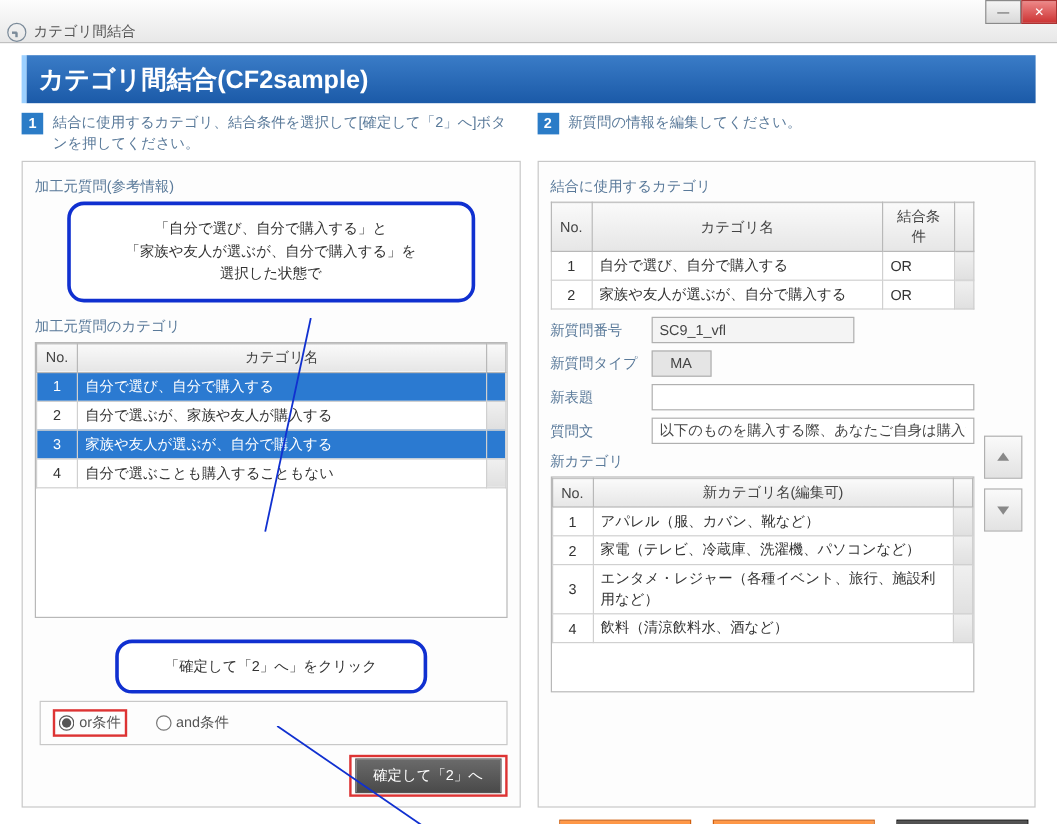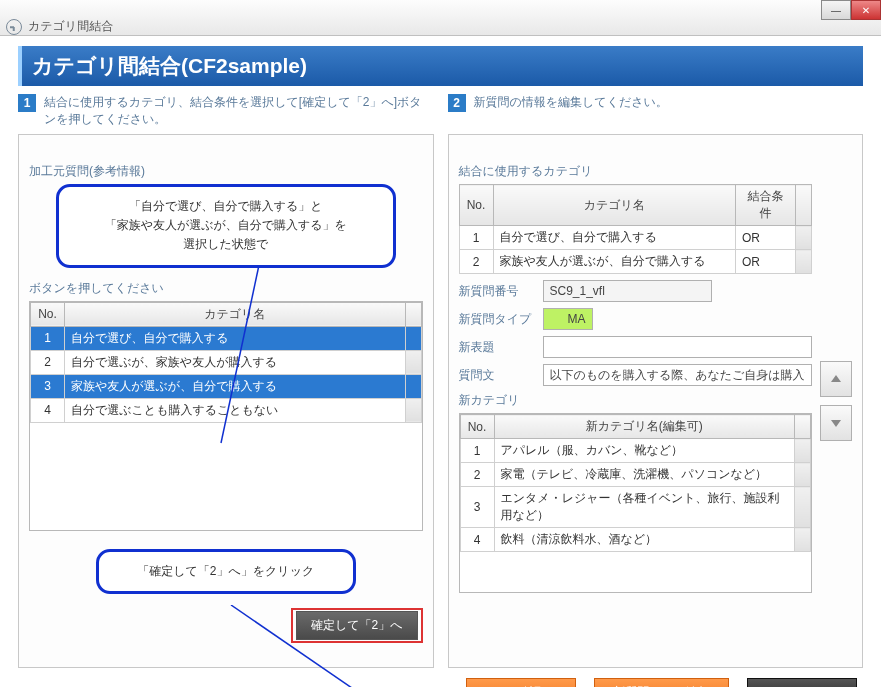--- a/index.html
+++ b/index.html
@@ -13,36 +13,36 @@
 .winbtns{position:absolute;right:0;top:0;display:flex}
 .winbtn{width:30px;height:20px;border:1px solid #8a8a8a;display:flex;align-items:center;justify-content:center;background:linear-gradient(#f5f5f5,#d9d9d9);font-size:10px;color:#444}
 .winbtn.close{background:linear-gradient(#e88,#c33);color:#fff;border-color:#a33}
 .page{padding:10px 18px 14px}
 .hband{background:linear-gradient(#3a7cc7,#1b5aa8);color:#fff;padding:6px 10px;font-size:21px;font-weight:bold;border-left:4px solid #9cd0ff;margin-bottom:8px}
 .cols{display:flex;gap:14px}
 .col{flex:1;display:flex;flex-direction:column}
 .stepwrap{display:flex;align-items:flex-start;gap:8px;margin-bottom:6px;min-height:34px}
 .stepnum{width:18px;height:18px;background:#2b7cc7;color:#fff;display:flex;align-items:center;justify-content:center;font-weight:bold;flex-shrink:0}
 .steptxt{color:#5a7a9a;line-height:1.4}
-.panel{border:1px solid #c8c8c8;background:#fdfdfd;padding:24px 10px;flex:1;position:relative}
+.panel{border:1px solid #c8c8c8;background:#fdfdfd;padding:8px 10px;flex:1;position:relative}
 .flabel{color:#5a7a9a;margin:4px 0}
 .bubble{border:3px solid #1030d0;border-radius:14px;background:#fff;padding:10px 18px;text-align:center;color:#333;line-height:1.6;margin:4px auto 12px;width:340px;position:relative;z-index:2}
 .bubble2{width:260px;margin:18px auto 4px}
 .tbl{border:1px solid #b8b8b8;width:100%;border-collapse:collapse;background:#fff}
 .tbl th{background:linear-gradient(#fafafa,#e6e6e6);border:1px solid #b8b8b8;padding:3px 6px;font-weight:normal;color:#444}
 .tbl td{border:1px solid #d0d0d0;padding:3px 6px;color:#333}
 .tbl td.num{text-align:center;width:34px}
 .tbl tr.sel td{background:#2b7ad1;color:#fff}
 .sbcell{width:16px;background:linear-gradient(#f0f0f0,#e0e0e0)}
 .listbox{border:1px solid #b8b8b8;height:230px;background:#fff;margin-top:2px}
 .frow{display:flex;align-items:center;gap:10px;margin:6px 0}
 .frow .lab{color:#5a7a9a;width:74px;flex-shrink:0}
 .inp{border:1px solid #b0b0b0;padding:3px 6px;background:#fff;color:#444;flex:1}
 .inp.ro{background:#f4f4f4}
-.inp.badge{background:#bef264;width:50px;flex:0 0 auto;text-align:right}
+.inp.badge{background:#e5e5e5;width:50px;flex:0 0 auto;text-align:center}
 .radgrp{border:1px solid #c8c8c8;padding:6px 10px;display:flex;gap:24px;flex:1;margin-left:4px}
 .rad{display:flex;align-items:center;gap:4px;color:#555}
 .rad input{accent-color:#555}
 .redbox{border:2px solid #d33;padding:1px 3px}
 .btn{border:1px solid #888;padding:5px 18px;font-size:12px;cursor:pointer;min-width:110px;}
 .btn.dark{background:linear-gradient(#6a6a6a,#4a4a4a);color:#fff;border-color:#555}
 .btn.org{background:linear-gradient(#ff9a4a,#f07420);color:#fff;border-color:#d06010}
 .btn.blk{background:linear-gradient(#555,#222);color:#fff;border-color:#111}
 .confirm-wrap{display:flex;justify-content:flex-end;margin-top:8px}
 .footer{display:flex;justify-content:flex-end;gap:18px;margin-top:10px;padding-right:6px}
@@ -79,21 +79,21 @@
         <div class="bubble">
           <span style="white-space:pre-line">「自分で選び、自分で購入する」と
 「家族や友人が選ぶが、自分で購入する」を
 選択した状態で</span>
         </div>
 
         <svg class="line" style="left:200px;top:130px" width="80" height="180">
             <line x1="40" y1="0" x2="2" y2="178" stroke="#1030d0" stroke-width="1.5"></line>
           </svg>
 
-        <div class="flabel">ボタンを押してください</div>
+        <div class="flabel">加工元質問のカテゴリ</div>
 
         <div class="listbox" style="padding:0">
           <table class="tbl">
             <thead>
                 <tr>
               <th class="num">No.</th>
               <th>カテゴリ名</th>
               <th class="sbcell"></th>
             </tr>
               </thead>
@@ -123,20 +123,32 @@
         </div>
 
         <div class="bubble bubble2">
           <span>「確定して「2」へ」をクリック</span>
         </div>
         <svg class="line" style="left:210px;top:470px" width="160" height="110">
             <line x1="2" y1="0" x2="155" y2="105" stroke="#1030d0" stroke-width="1.5"></line>
           </svg>
 
         <div class="frow">
+          <div class="radgrp">
+            <span class="redbox">
+              <label class="rad">
+                  <input type="radio" checked="" style="">
+                  <span>or条件</span>
+                </label>
+            </span>
+            <label class="rad">
+                <input type="radio" style="">
+                <span>and条件</span>
+              </label>
+          </div>
         </div>
 
         <div class="confirm-wrap">
           <span class="redbox">
             <button class="btn dark" style="min-width:auto;padding:5px 14px">確定して「2」へ</button>
           </span>
         </div>
       </div>
     </div>
 

